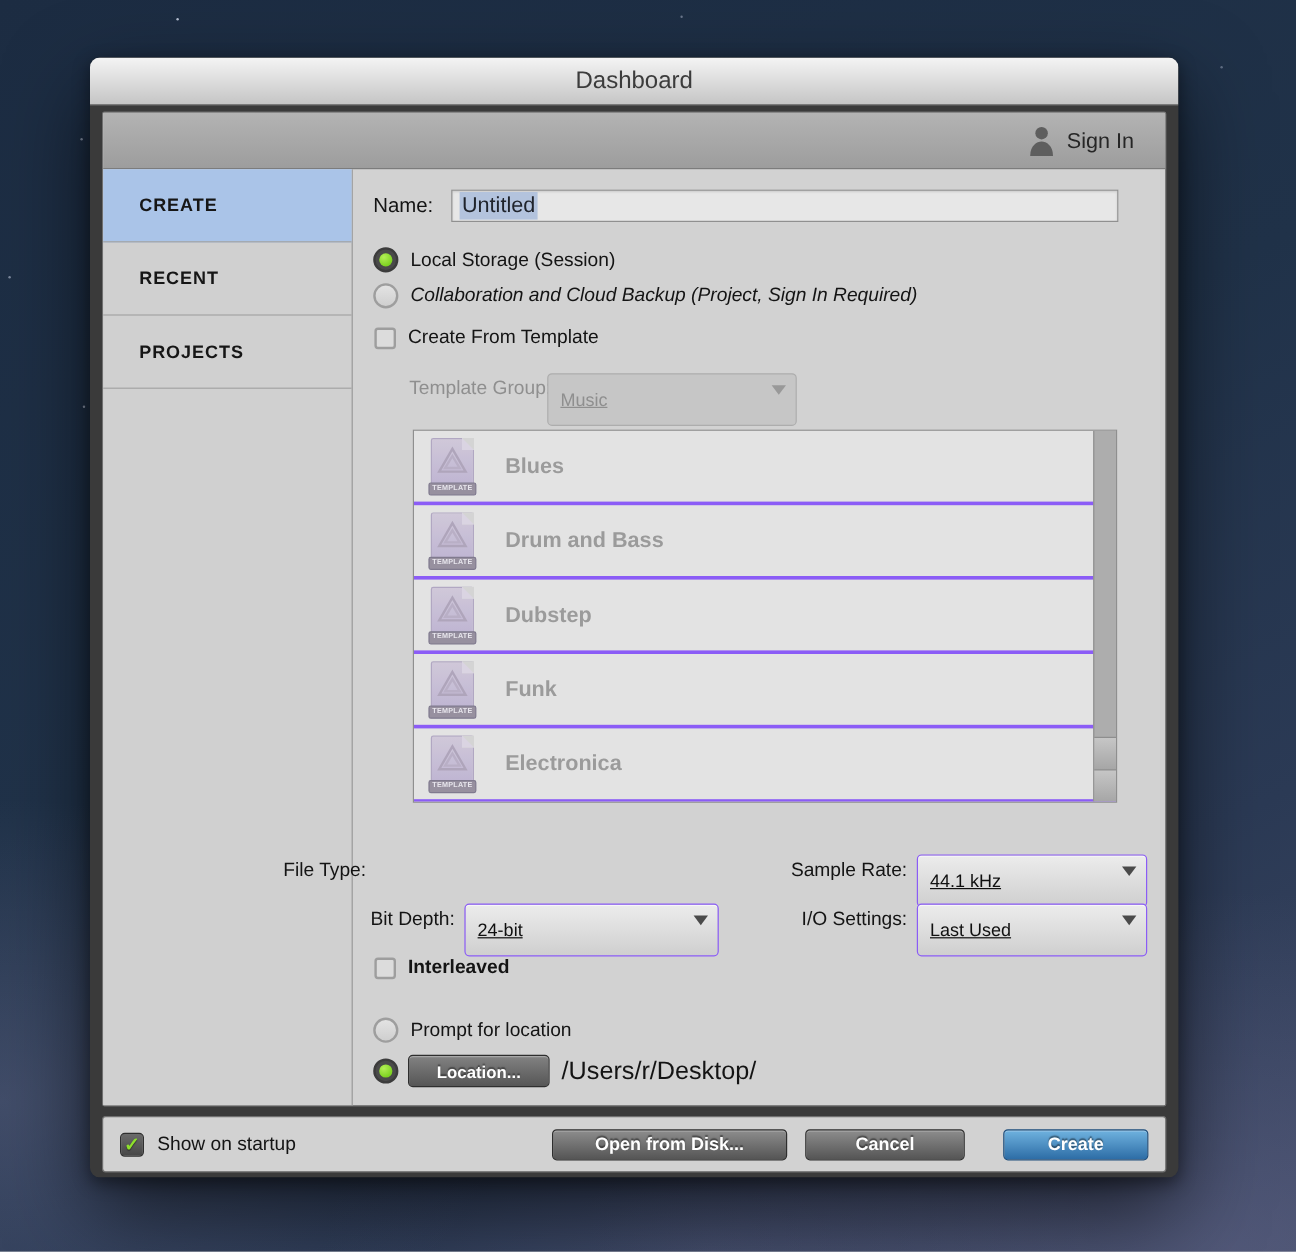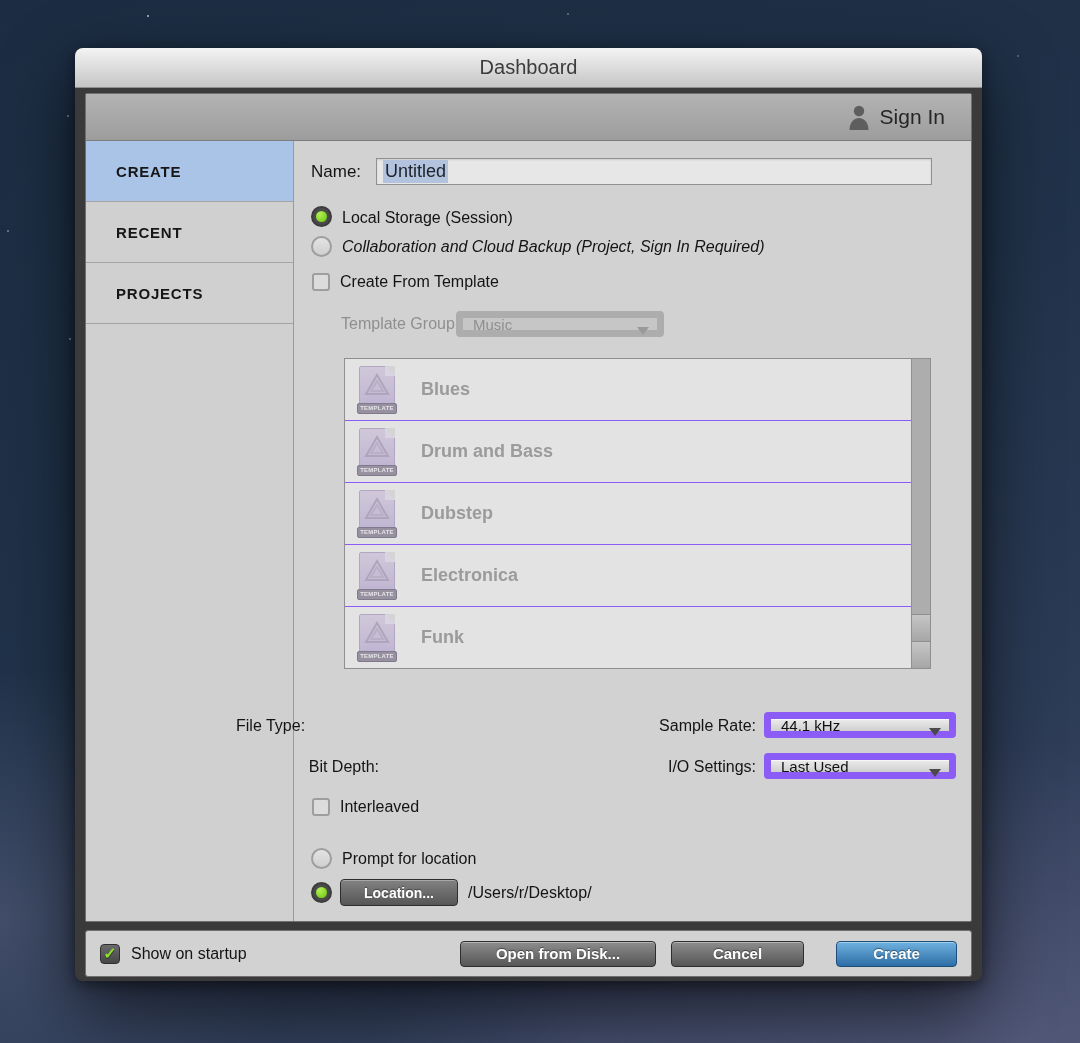--- a/index.html
+++ b/index.html
@@ -24,21 +24,21 @@
     background:linear-gradient(#f4f4f4, #c5c5c5); border-radius:8px 8px 0 0;
     border-bottom:1px solid #8f8f8f; display:flex; align-items:center; justify-content:center; }
   .title { font-size:20px; color:#3c3c3c; }
 
   
   .main-panel { position:absolute; left:10px; top:45px; width:887px; height:829px;
     background:#d2d2d2; border:1px solid #6f6f6f; border-radius:2px; }
   .panel-header { position:absolute; left:0; top:0; right:0; height:47px;
     background:linear-gradient(#b3b3b3, #9d9d9d); border-bottom:1px solid #7c7c7c;
     display:flex; align-items:center; justify-content:flex-end; padding-right:26px; gap:9px; }
-  .signin-label { font-size:21px; color:#262626; }
+  .signin-label { font-size:18px; color:#262626; }
 
   
   .sidebar { position:absolute; left:0; top:47px; bottom:0; width:208px; background:#d0d0d0; border-right:1px solid #9a9a9a; }
   .side-item { height:61px; display:flex; align-items:center; padding-left:30px;
     border-bottom:1px solid #a4a4a4; font-size:15px; font-weight:bold; letter-spacing:.8px; color:#161616; cursor:default; }
   .side-item.active { background:#aac4e8; }
 
   
   .flabel { position:absolute; font-size:16px; color:#141414; }
   .frow { position:absolute; display:flex; align-items:center; gap:10px; font-size:16px; color:#141414; }
@@ -51,53 +51,53 @@
   .radio { width:21px; height:21px; border-radius:50%; flex:0 0 auto;
     border:2px solid #9e9e9e; background:linear-gradient(#e3e3e3,#cfcfcf); }
   .radio.on { border:2px solid #3c3c3c; background:#4a4a4a; position:relative; }
   .radio.on::after { content:""; position:absolute; left:50%; top:50%; width:11px; height:11px; margin:-5.5px 0 0 -5.5px;
     border-radius:50%; background:radial-gradient(circle at 35% 30%, #b3ef56, #7ed321 70%); }
   .cbox { width:18px; height:18px; border-radius:3px; flex:0 0 auto;
     border:2px solid #9e9e9e; background:#dcdcdc; }
   .italic { font-style:italic; }
 
   .disabled-label { color:#8f8f8f; }
-  .dropdown { position:absolute; height:26px; border-radius:4px; border:7px solid #8b5cf6;
+  .dropdown { position:absolute; height:44px; border-radius:4px; border:1px solid #8b5cf6;
     background:linear-gradient(#ececec,#cfcfcf); box-shadow:inset 0 1px 0 rgba(255,255,255,.6);
-    display:flex; align-items:center; padding-left:10px; font-size:15px; color:#101010; cursor:default; }
+    display:flex; align-items:center; padding-left:10px; font-size:15px; color:#101010; cursor:default;text-decoration:underline; }
   .dropdown.disabled { background:#c6c6c6; border-color:#adadad; color:#8f8f8f; box-shadow:none; }
   .dd-arrow { position:absolute; right:8px; top:9px; width:0; height:0;
     border-left:6px solid transparent; border-right:6px solid transparent; border-top:8px solid #4a4a4a; }
   .dropdown.disabled .dd-arrow { border-top-color:#999; }
 
   
   .tpl-list { position:absolute; left:258px; top:264px; width:587px; height:311px;
     background:#e3e3e3; border:1px solid #8f8f8f; overflow:hidden; }
   .tpl-row { height:62px; display:flex; align-items:center; gap:24px; padding-left:12px;
-    border-bottom:1px solid #8b5cf6; }
+    border-bottom:3px solid #8b5cf6; }
   .tpl-name { font-size:18px; font-weight:bold; color:#9b9b9b; }
   .tpl-icon { position:relative; width:40px; height:48px; flex:0 0 auto; opacity:.85; }
   .tpl-doc { position:absolute; left:2px; top:0; width:36px; height:41px; border-radius:2px;
     background:linear-gradient(#cdc4d8, #b9add0); border:1px solid #a99dbd; }
   .tpl-fold { position:absolute; right:2px; top:0; width:0; height:0;
     border-top:10px solid #d2d2d2; border-left:10px solid #d9d2e2; }
   .tpl-swirl { position:absolute; left:6px; top:6px; }
   .tpl-badge { position:absolute; left:0; bottom:0; width:40px; height:11px; border-radius:2px;
     background:#8a8294; border:1px solid #6f6880; color:#e8e6ee; font-size:6px; line-height:9px;
     text-align:center; letter-spacing:.2px; font-weight:bold; }
   .tpl-scrollbar { position:absolute; right:0; top:0; bottom:0; width:19px;
     background:#adadad; border-left:1px solid #909090; }
   .sb-btn { position:absolute; left:0; width:18px; height:27px;
     background:linear-gradient(#c6c6c6,#a6a6a6); border-top:1px solid #8e8e8e; }
 
   .loc-btn { width:118px; height:27px; border-radius:4px; border:1px solid #2e2e2e;
     background:linear-gradient(#828282, #565656); color:#fff; font-weight:bold; font-size:14px;
     display:flex; align-items:center; justify-content:center; cursor:default;
     box-shadow:inset 0 1px 0 rgba(255,255,255,.3); text-shadow:0 -1px 1px rgba(0,0,0,.4); }
-  .loc-path { font-size:16px; color:#141414; }
+  .loc-path { font-size:21px; color:#141414; }
 
   
   .bottom-bar { position:absolute; left:10px; top:882px; width:887px; height:47px;
     background:#d2d2d2; border:1px solid #6f6f6f; border-radius:3px;
     display:flex; align-items:center; padding:0 14px; }
   .startup-group { display:flex; align-items:center; gap:11px; flex:1; }
   .cbox-dark { width:20px; height:20px; border-radius:4px; border:1px solid #2f2f2f;
     background:linear-gradient(#6b6b6b,#474747); display:flex; align-items:center; justify-content:center;
     color:#8ee02c; font-size:16px; font-weight:bold; text-shadow:0 1px 1px rgba(0,0,0,.6); }
   .startup-label { font-size:16px; color:#141414; }
@@ -207,59 +207,63 @@
       <div class="tpl-row">
         <span class="tpl-icon">
           <span class="tpl-doc"></span>
             <span class="tpl-fold"></span>
           <svg class="tpl-swirl" width="28" height="26" viewBox="0 0 28 26">
             <polygon points="14,3 25,22 3,22" fill="none" stroke="#a79bb5" stroke-width="2"></polygon>
             <polygon points="14,9 20,19 8,19" fill="none" stroke="#b2a7c1" stroke-width="2"></polygon>
           </svg>
           <span class="tpl-badge">TEMPLATE</span>
         </span>
+        <span class="tpl-name">Funk</span>
+      </div>
+
+      <div class="tpl-row">
+        <span class="tpl-icon">
+          <span class="tpl-doc"></span>
+            <span class="tpl-fold"></span>
+          <svg class="tpl-swirl" width="28" height="26" viewBox="0 0 28 26">
+            <polygon points="14,3 25,22 3,22" fill="none" stroke="#a79bb5" stroke-width="2"></polygon>
+            <polygon points="14,9 20,19 8,19" fill="none" stroke="#b2a7c1" stroke-width="2"></polygon>
+          </svg>
+          <span class="tpl-badge">TEMPLATE</span>
+        </span>
         <span class="tpl-name">Electronica</span>
-      </div>
-
-      <div class="tpl-row">
-        <span class="tpl-icon">
-          <span class="tpl-doc"></span>
-            <span class="tpl-fold"></span>
-          <svg class="tpl-swirl" width="28" height="26" viewBox="0 0 28 26">
-            <polygon points="14,3 25,22 3,22" fill="none" stroke="#a79bb5" stroke-width="2"></polygon>
-            <polygon points="14,9 20,19 8,19" fill="none" stroke="#b2a7c1" stroke-width="2"></polygon>
-          </svg>
-          <span class="tpl-badge">TEMPLATE</span>
-        </span>
-        <span class="tpl-name">Funk</span>
       </div>
 
       <div class="tpl-scrollbar">
         <span class="sb-btn" style="bottom:27px;"></span>
         <span class="sb-btn" style="bottom:0;"></span>
       </div>
     </div>
 
     <div class="flabel" style="left:150px; top:623px; width:143px; text-align:left;">File Type:</div>
 
     <div class="flabel" style="left:527px; top:623px; width:143px; text-align:right;">Sample Rate:</div>
     <div class="dropdown" style="left:678px; top:618px; width:192px;">
       <span>44.1 kHz</span>
       <span class="dd-arrow"></span>
     </div>
 
     <div class="flabel" style="left:150px; top:664px; width:143px; text-align:right;">Bit Depth:</div>
+    <div class="dropdown" style="left:301px; top:659px; width:212px;">
+      <span>24-bit</span>
+      <span class="dd-arrow"></span>
+    </div>
 
     <div class="flabel" style="left:527px; top:664px; width:143px; text-align:right;">I/O Settings:</div>
     <div class="dropdown" style="left:678px; top:659px; width:192px;">
       <span>Last Used</span>
       <span class="dd-arrow"></span>
     </div>
 
-    <div class="frow" style="left:226px; top:704px;">
+    <div class="frow" style="left:226px; top:704px;font-weight:bold;">
       <span class="cbox"></span>
       <span>Interleaved</span>
     </div>
 
     <div class="frow" style="left:225px; top:754px;">
       <span class="radio"></span>
       <span>Prompt for location</span>
     </div>
     <div class="frow" style="left:225px; top:785px; gap:8px;">
       <span class="radio on"></span>

